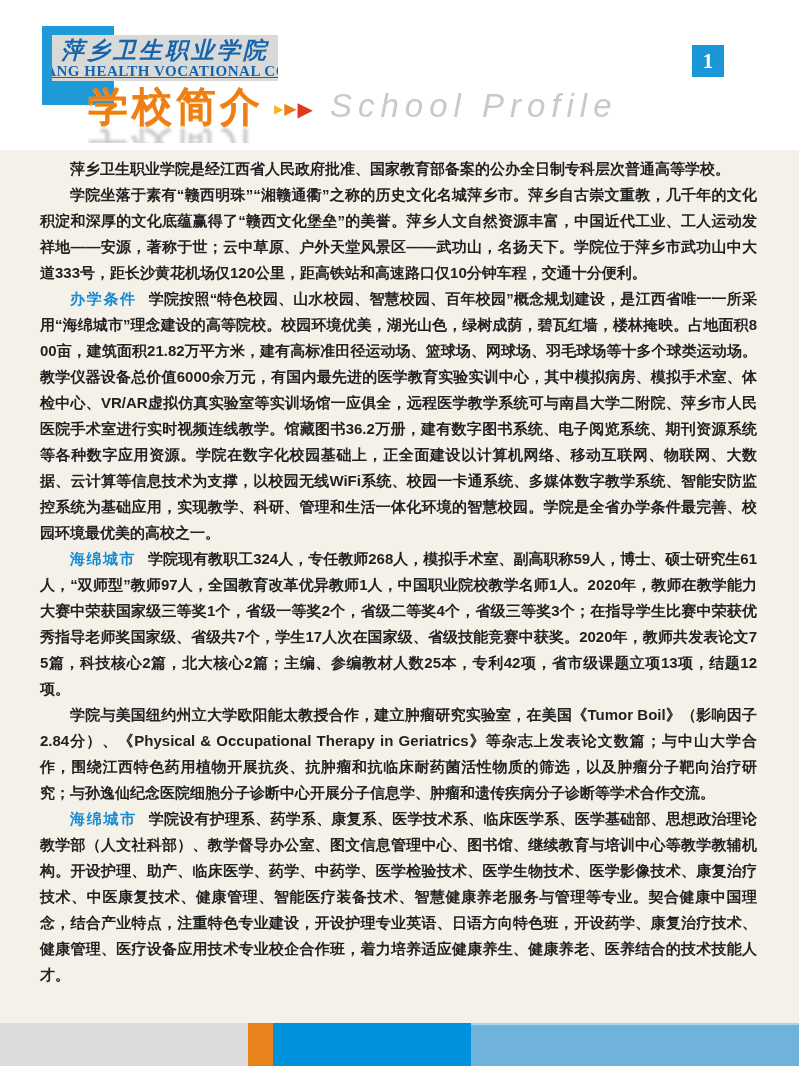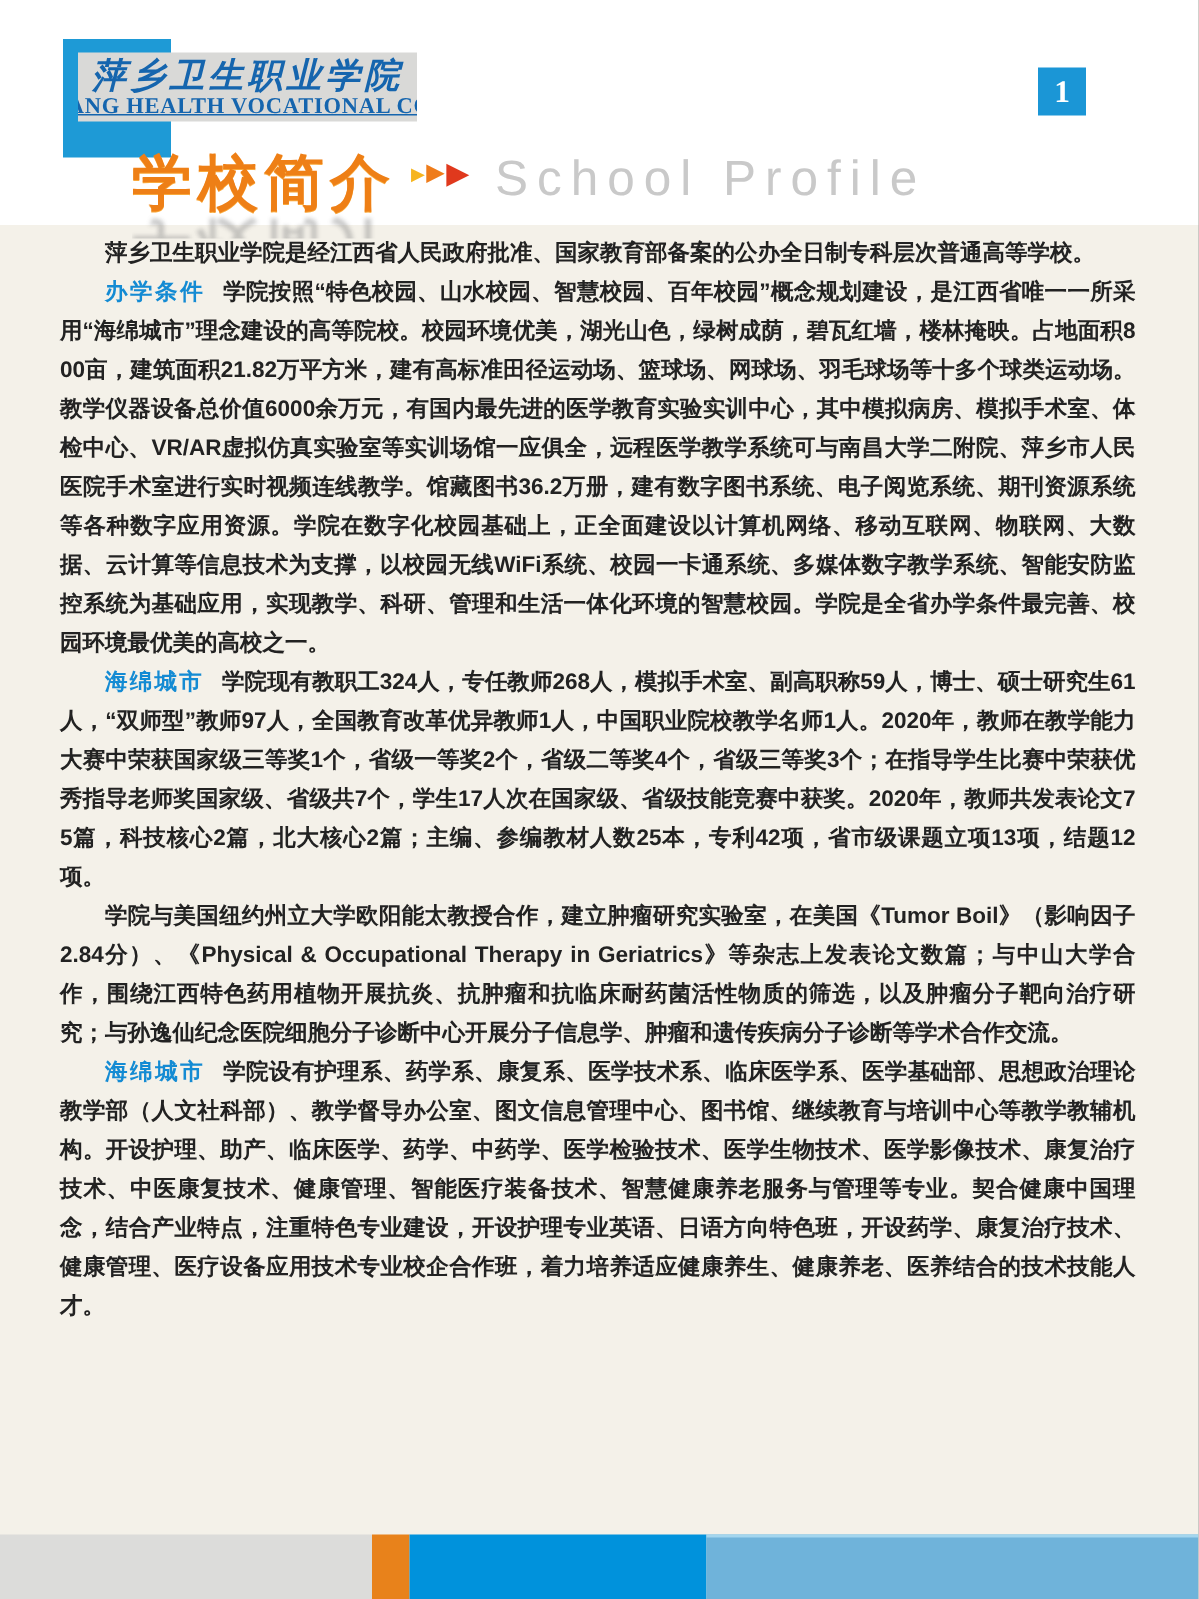--- a/index.html
+++ b/index.html
@@ -28,22 +28,22 @@
     color:#1565ae; letter-spacing:0.5px; white-space:nowrap;text-decoration:underline;
   }
   .page-num {
     position:absolute; left:692px; top:45px; width:32px; height:32px;
     background:#1b96d6; color:#fff; display:flex; align-items:center;
     justify-content:center; font-family:"Liberation Serif", serif;
     font-size:21px; font-weight:bold;
   }
   
   .title-row {
-    position:absolute; left:88px; top:100px; display:flex;
-    align-items:flex-start;
+    position:absolute; left:88px; top:84px; display:flex;
+    align-items:center;
   }
   .title-zh-wrap { position:relative; }
   .title-zh {
     display:block; font-size:40px; font-weight:bold; color:#ee7f16;
     letter-spacing:4px; line-height:44px; white-space:nowrap;
     text-shadow:0 1px 0 #f9a93c;
   }
   .title-reflect {
     position:absolute; left:0; top:42px; width:100%; height:17px;
     overflow:hidden; pointer-events:none;
@@ -52,21 +52,21 @@
     display:block; transform:scaleY(-1); color:#8a8a8a; filter:blur(1.5px);
     opacity:.45; font-size:40px; font-weight:bold; letter-spacing:4px;
     line-height:44px; white-space:nowrap;
   }
   .arrows { display:flex; align-items:center; margin:6px 0 0 10px; }
   .arrow { line-height:1; margin-right:1px; }
   .arrow.a1 { font-size:12px; color:#f6b51e; }
   .arrow.a2 { font-size:16px; color:#ef7c1a; }
   .arrow.a3 { font-size:20px; color:#e0391d; }
   .title-en {
-    font-size:33px; color:#c9c9c9; letter-spacing:6px;
+    font-size:33px; font-style:italic; color:#c9c9c9; letter-spacing:6px;
     margin-left:16px; white-space:nowrap;
   }
   
   .content { padding:6px 42px 0 40px; }
   .para {
     margin:0; text-indent:2em; font-size:15px; line-height:26px;
     text-align:justify; word-break:break-all; color:#222222; font-weight:600;
   }
   .sec-head {
     color:#148bd3; font-weight:700; letter-spacing:1.5px; margin-right:12px;
@@ -105,20 +105,21 @@
         <span class="arrow a1">▶</span>
         <span class="arrow a2">▶</span>
         <span class="arrow a3">▶</span>
       </span>
       <span class="title-en">School Profile</span>
     </div>
   </div>
 
   <div class="content">
     <p class="para"><span>萍乡卫生职业学院是经江西省人民政府批准、国家教育部备案的公办全日制专科层次普通高等学校。</span></p>
+    <p class="para"><span>学院坐落于素有“赣西明珠”“湘赣通衢”之称的历史文化名城萍乡市。萍乡自古崇文重教，几千年的文化积淀和深厚的文化底蕴赢得了“赣西文化堡垒”的美誉。萍乡人文自然资源丰富，中国近代工业、工人运动发祥地——安源，著称于世；云中草原、户外天堂风景区——武功山，名扬天下。学院位于萍乡市武功山中大道333号，距长沙黄花机场仅120公里，距高铁站和高速路口仅10分钟车程，交通十分便利。</span></p>
     <p class="para"><span class="sec-head">办学条件</span><span>学院按照“特色校园、山水校园、智慧校园、百年校园”概念规划建设，是江西省唯一一所采用“海绵城市”理念建设的高等院校。校园环境优美，湖光山色，绿树成荫，碧瓦红墙，楼林掩映。占地面积800亩，建筑面积21.82万平方米，建有高标准田径运动场、篮球场、网球场、羽毛球场等十多个球类运动场。教学仪器设备总价值6000余万元，有国内最先进的医学教育实验实训中心，其中模拟病房、模拟手术室、体检中心、VR/AR虚拟仿真实验室等实训场馆一应俱全，远程医学教学系统可与南昌大学二附院、萍乡市人民医院手术室进行实时视频连线教学。馆藏图书36.2万册，建有数字图书系统、电子阅览系统、期刊资源系统等各种数字应用资源。学院在数字化校园基础上，正全面建设以计算机网络、移动互联网、物联网、大数据、云计算等信息技术为支撑，以校园无线WiFi系统、校园一卡通系统、多媒体数字教学系统、智能安防监控系统为基础应用，实现教学、科研、管理和生活一体化环境的智慧校园。学院是全省办学条件最完善、校园环境最优美的高校之一。</span></p>
     <p class="para"><span class="sec-head">海绵城市</span><span>学院现有教职工324人，专任教师268人，模拟手术室、副高职称59人，博士、硕士研究生61人，“双师型”教师97人，全国教育改革优异教师1人，中国职业院校教学名师1人。2020年，教师在教学能力大赛中荣获国家级三等奖1个，省级一等奖2个，省级二等奖4个，省级三等奖3个；在指导学生比赛中荣获优秀指导老师奖国家级、省级共7个，学生17人次在国家级、省级技能竞赛中获奖。2020年，教师共发表论文75篇，科技核心2篇，北大核心2篇；主编、参编教材人数25本，专利42项，省市级课题立项13项，结题12项。</span></p>
     <p class="para"><span>学院与美国纽约州立大学欧阳能太教授合作，建立肿瘤研究实验室，在美国《Tumor Boil》（影响因子2.84分）、《Physical &amp; Occupational Therapy in Geriatrics》等杂志上发表论文数篇；与中山大学合作，围绕江西特色药用植物开展抗炎、抗肿瘤和抗临床耐药菌活性物质的筛选，以及肿瘤分子靶向治疗研究；与孙逸仙纪念医院细胞分子诊断中心开展分子信息学、肿瘤和遗传疾病分子诊断等学术合作交流。</span></p>
     <p class="para"><span class="sec-head">海绵城市</span><span>学院设有护理系、药学系、康复系、医学技术系、临床医学系、医学基础部、思想政治理论教学部（人文社科部）、教学督导办公室、图文信息管理中心、图书馆、继续教育与培训中心等教学教辅机构。开设护理、助产、临床医学、药学、中药学、医学检验技术、医学生物技术、医学影像技术、康复治疗技术、中医康复技术、健康管理、智能医疗装备技术、智慧健康养老服务与管理等专业。契合健康中国理念，结合产业特点，注重特色专业建设，开设护理专业英语、日语方向特色班，开设药学、康复治疗技术、健康管理、医疗设备应用技术专业校企合作班，着力培养适应健康养生、健康养老、医养结合的技术技能人才。</span></p>
 
   </div>
 
   <div class="footer-band">
     <div class="fb-gray"></div>
     <div class="fb-orange"></div>

